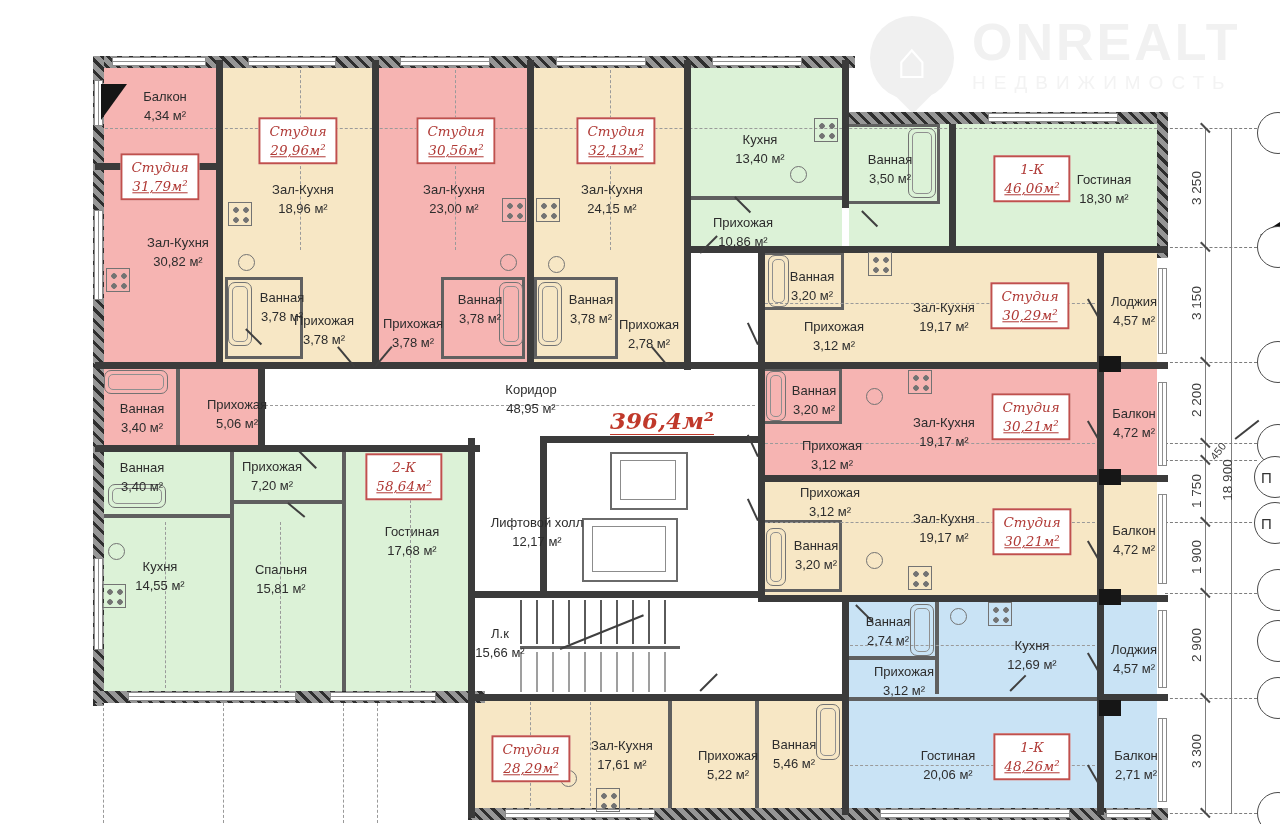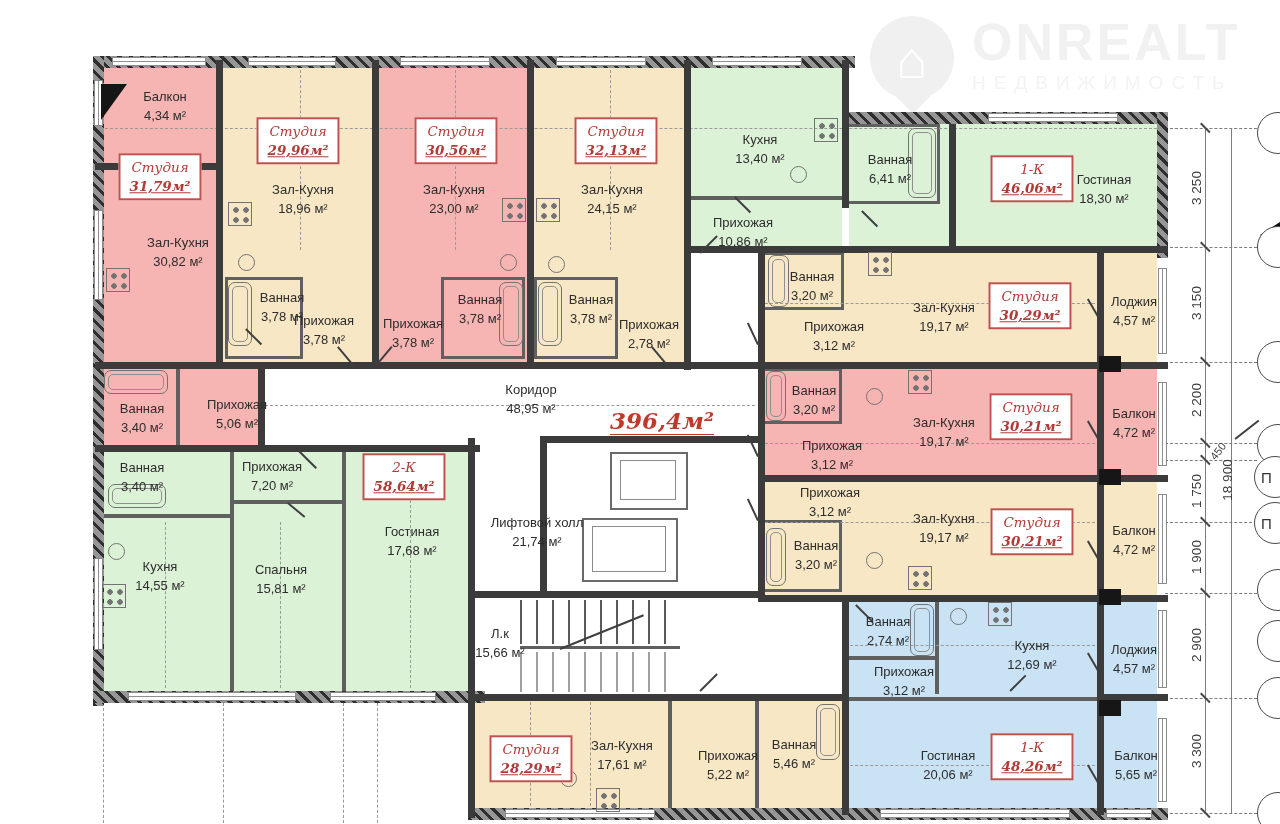--- a/index.html
+++ b/index.html
@@ -35,21 +35,21 @@
   .bk{position:absolute;background:#161616;z-index:4;}
   
   .st1{position:absolute;background:repeating-linear-gradient(90deg,#5a5a5a 0 2px,transparent 2px 16px);z-index:2;}
   .st2{position:absolute;background:repeating-linear-gradient(90deg,#9f9f9f 0 2px,transparent 2px 16px);z-index:2;}
   
   .rm{position:absolute;transform:translate(-50%,-50%);display:flex;flex-direction:column;align-items:center;
       gap:5px;font-size:13px;line-height:1.1;color:#2d2d2d;white-space:nowrap;z-index:5;font-weight:500;}
   .ub{position:absolute;transform:translate(-50%,-50%);background:#fff;border:2px solid #c0504d;color:#b03a36;
       font-family:"DejaVu Serif",serif;font-style:italic;text-align:center;padding:3px 9px;display:flex;
       flex-direction:column;gap:1px;z-index:6;font-size:13.5px;line-height:1.35;white-space:nowrap;}
-  .ub .ua{text-decoration:underline;font-weight:bold;}
+  .ub .ua{text-decoration:underline;}
   .tot{position:absolute;transform:translate(-50%,-50%);color:#c0392b;font-family:"DejaVu Serif",serif;
        font-style:italic;font-size:23px;font-weight:bold;border-bottom:1.5px solid #c0392b;z-index:6;white-space:nowrap;}
   
   .vln{position:absolute;width:1px;background:#7d7d7d;z-index:3;}
   .tick{position:absolute;width:13px;height:1.5px;background:#4a4a4a;transform:rotate(45deg);z-index:4;}
   .dim{position:absolute;transform:translate(-50%,-50%) rotate(-90deg);color:#3f3f3f;font-size:13.5px;white-space:nowrap;z-index:4;}
   .dimo{position:absolute;transform:translate(-50%,-50%) rotate(-52deg);color:#3f3f3f;font-size:11px;white-space:nowrap;z-index:4;}
   .bub{position:absolute;width:42px;height:42px;border:1.5px solid #4a4a4a;border-radius:50%;background:#fff;
        box-sizing:border-box;display:flex;align-items:center;padding-left:6px;font-size:15px;color:#333;z-index:4;}
   
@@ -365,21 +365,21 @@
     <span>Прихожая</span>
     <span>2,78 м²</span>
   </div>
 
   <div class="rm" style="left:760px;top:150px">
     <span>Кухня</span>
     <span>13,40 м²</span>
   </div>
   <div class="rm" style="left:890px;top:170px">
     <span>Ванная</span>
-    <span>6,41 м²</span>
+    <span>3,50 м²</span>
   </div>
   <div class="rm" style="left:743px;top:233px">
     <span>Прихожая</span>
     <span>10,86 м²</span>
   </div>
   <div class="rm" style="left:1104px;top:190px">
     <span>Гостиная</span>
     <span>18,30 м²</span>
   </div>
 
@@ -449,21 +449,21 @@
   <div class="rm" style="left:1134px;top:660px">
     <span>Лоджия</span>
     <span>4,57 м²</span>
   </div>
   <div class="rm" style="left:948px;top:766px">
     <span>Гостиная</span>
     <span>20,06 м²</span>
   </div>
   <div class="rm" style="left:1136px;top:766px">
     <span>Балкон</span>
-    <span>5,65 м²</span>
+    <span>2,71 м²</span>
   </div>
 
   <div class="rm" style="left:622px;top:756px">
     <span>Зал-Кухня</span>
     <span>17,61 м²</span>
   </div>
   <div class="rm" style="left:728px;top:766px">
     <span>Прихожая</span>
     <span>5,22 м²</span>
   </div>
@@ -492,21 +492,21 @@
     <span>Гостиная</span>
     <span>17,68 м²</span>
   </div>
 
   <div class="rm" style="left:531px;top:400px">
     <span>Коридор</span>
     <span>48,95 м²</span>
   </div>
   <div class="rm" style="left:537px;top:533px">
     <span>Лифтовой холл</span>
-    <span>21,74 м²</span>
+    <span>12,17 м²</span>
   </div>
   <div class="rm" style="left:500px;top:644px">
     <span>Л.к</span>
     <span>15,66 м²</span>
   </div>
   <div class="tot" style="left:662px;top:421px">396,4м²</div>
 
   <div class="vln" style="left:1205px;top:128px;height:685px"></div>
   <div class="vln" style="left:1231px;top:128px;height:685px"></div>
   <div class="dx" style="left:1165px;top:128px;width:92px"></div>

